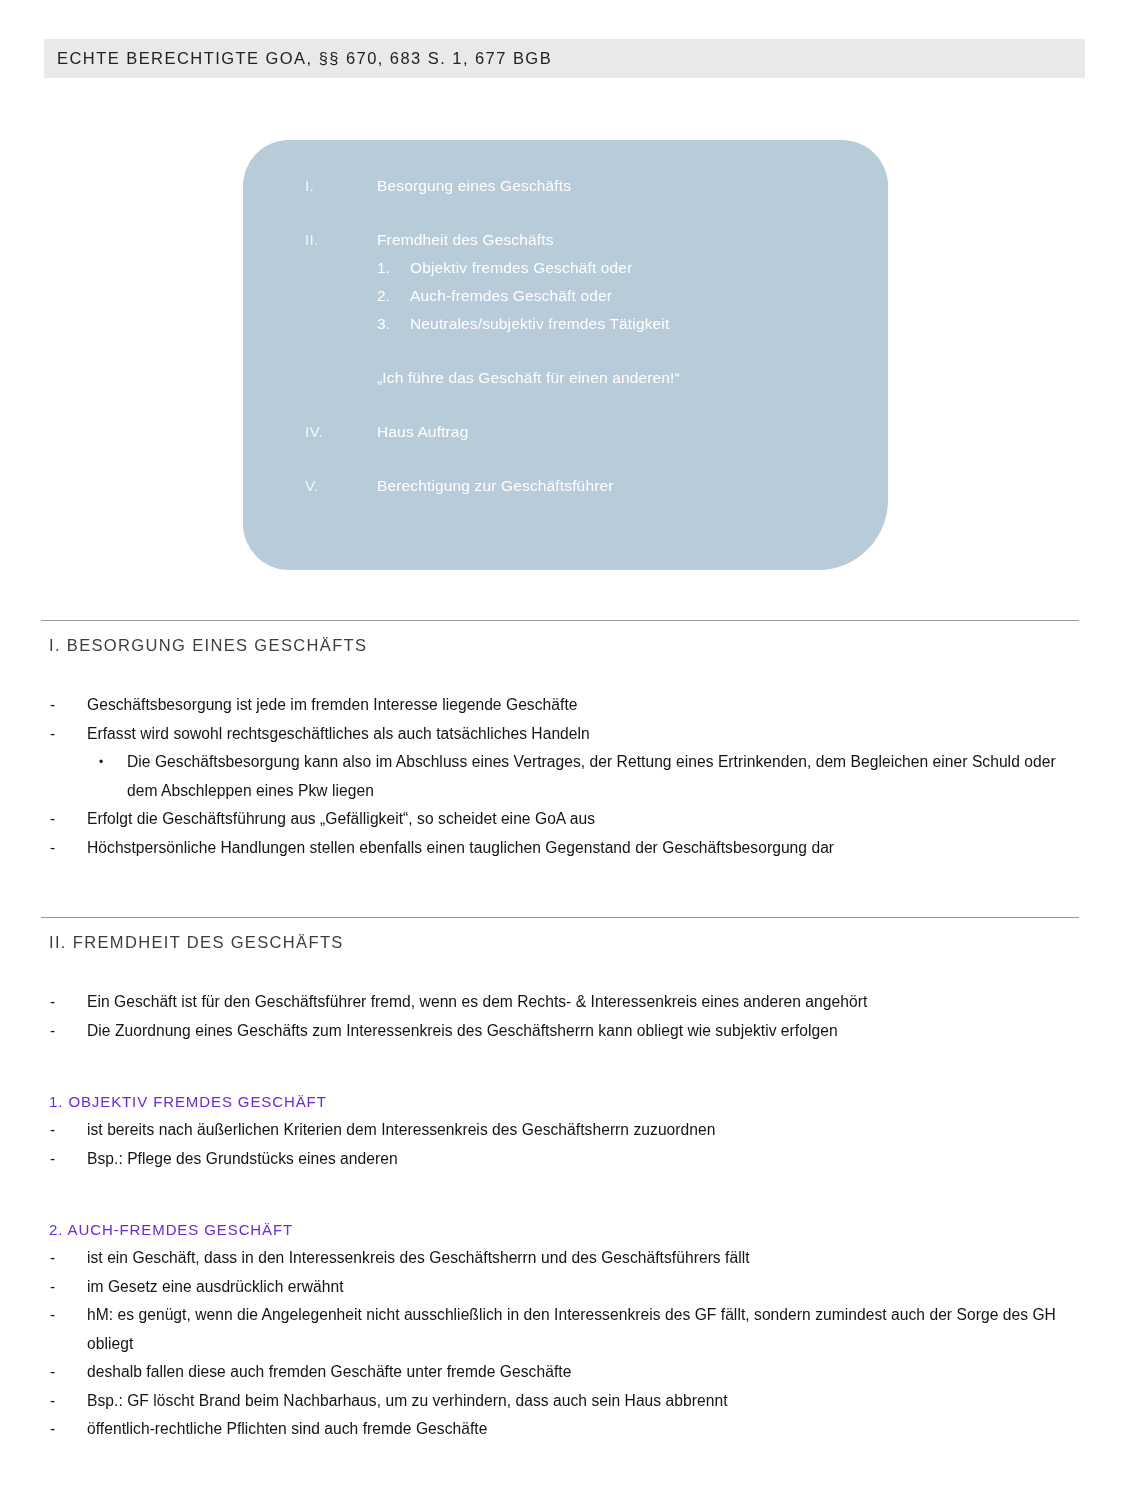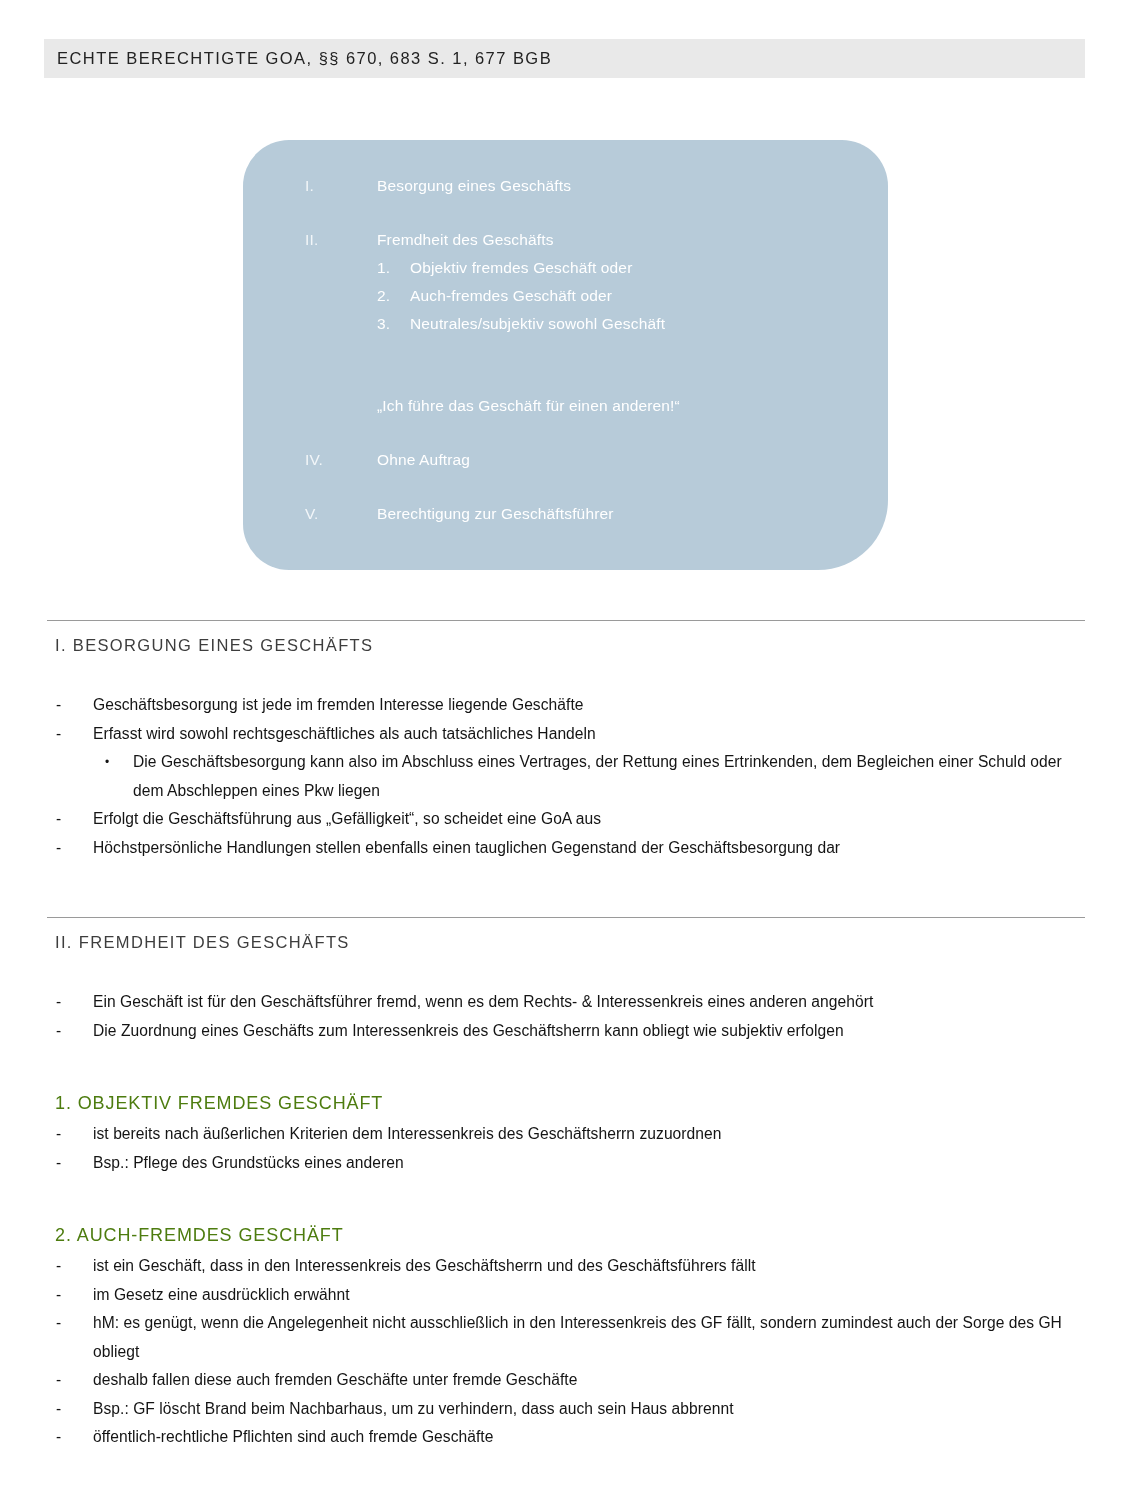--- a/index.html
+++ b/index.html
@@ -94,50 +94,49 @@
   .outline-sub .snum {
     width: 33px;
     flex: 0 0 33px;
   }
   .outline-quote {
     padding-left: 72px;
     color: #ffffff;
     font-size: 15.5px;
     line-height: 28px;
     letter-spacing: 0.15px;
-    margin-top: 28px;
   }
 
   
   .content {
     position: absolute;
-    left: 55px;
+    left: 49px;
     top: 620px;
     width: 1030px;
   }
 
   .rule {
     border-top: 1.3px solid #9a9a9a;
     margin: 0 0 0 -8px;
     width: 1038px;
   }
 
   .section-head {
     font-size: 16.5px;
     letter-spacing: 1.35px;
     color: #3d3d3d;
     font-weight: 400;
     margin: 15px 0 0 0;
     white-space: nowrap;
   }
 
   .sub-head {
-    font-size: 18px;
+    font-size: 15px;
     letter-spacing: 0.9px;
-    color: #4d7c0f;
+    color: #6d28d9;
     font-weight: 400;
     margin: 0 0 6px 0;
     white-space: nowrap;
   }
 
   ul.bullets {
     list-style: none;
     margin: 0;
     padding: 0;
   }
@@ -196,32 +195,32 @@
       <div class="outline-sub">
         <span class="snum">1.</span>
         <span>Objektiv fremdes Geschäft oder</span>
       </div>
       <div class="outline-sub">
         <span class="snum">2.</span>
         <span>Auch-fremdes Geschäft oder</span>
       </div>
       <div class="outline-sub">
         <span class="snum">3.</span>
-        <span>Neutrales/subjektiv sowohl Geschäft</span>
+        <span>Neutrales/subjektiv fremdes Tätigkeit</span>
       </div>
 
       <div class="outline-gap"></div>
 
       <div class="outline-quote">„Ich führe das Geschäft für einen anderen!“</div>
 
       <div class="outline-gap"></div>
 
       <div class="outline-row">
         <span class="num">IV.</span>
-        <span class="txt">Ohne Auftrag</span>
+        <span class="txt">Haus Auftrag</span>
       </div>
 
       <div class="outline-gap"></div>
 
       <div class="outline-row">
         <span class="num">V.</span>
         <span class="txt">Berechtigung zur Geschäftsführer</span>
       </div>
 
     </div>

